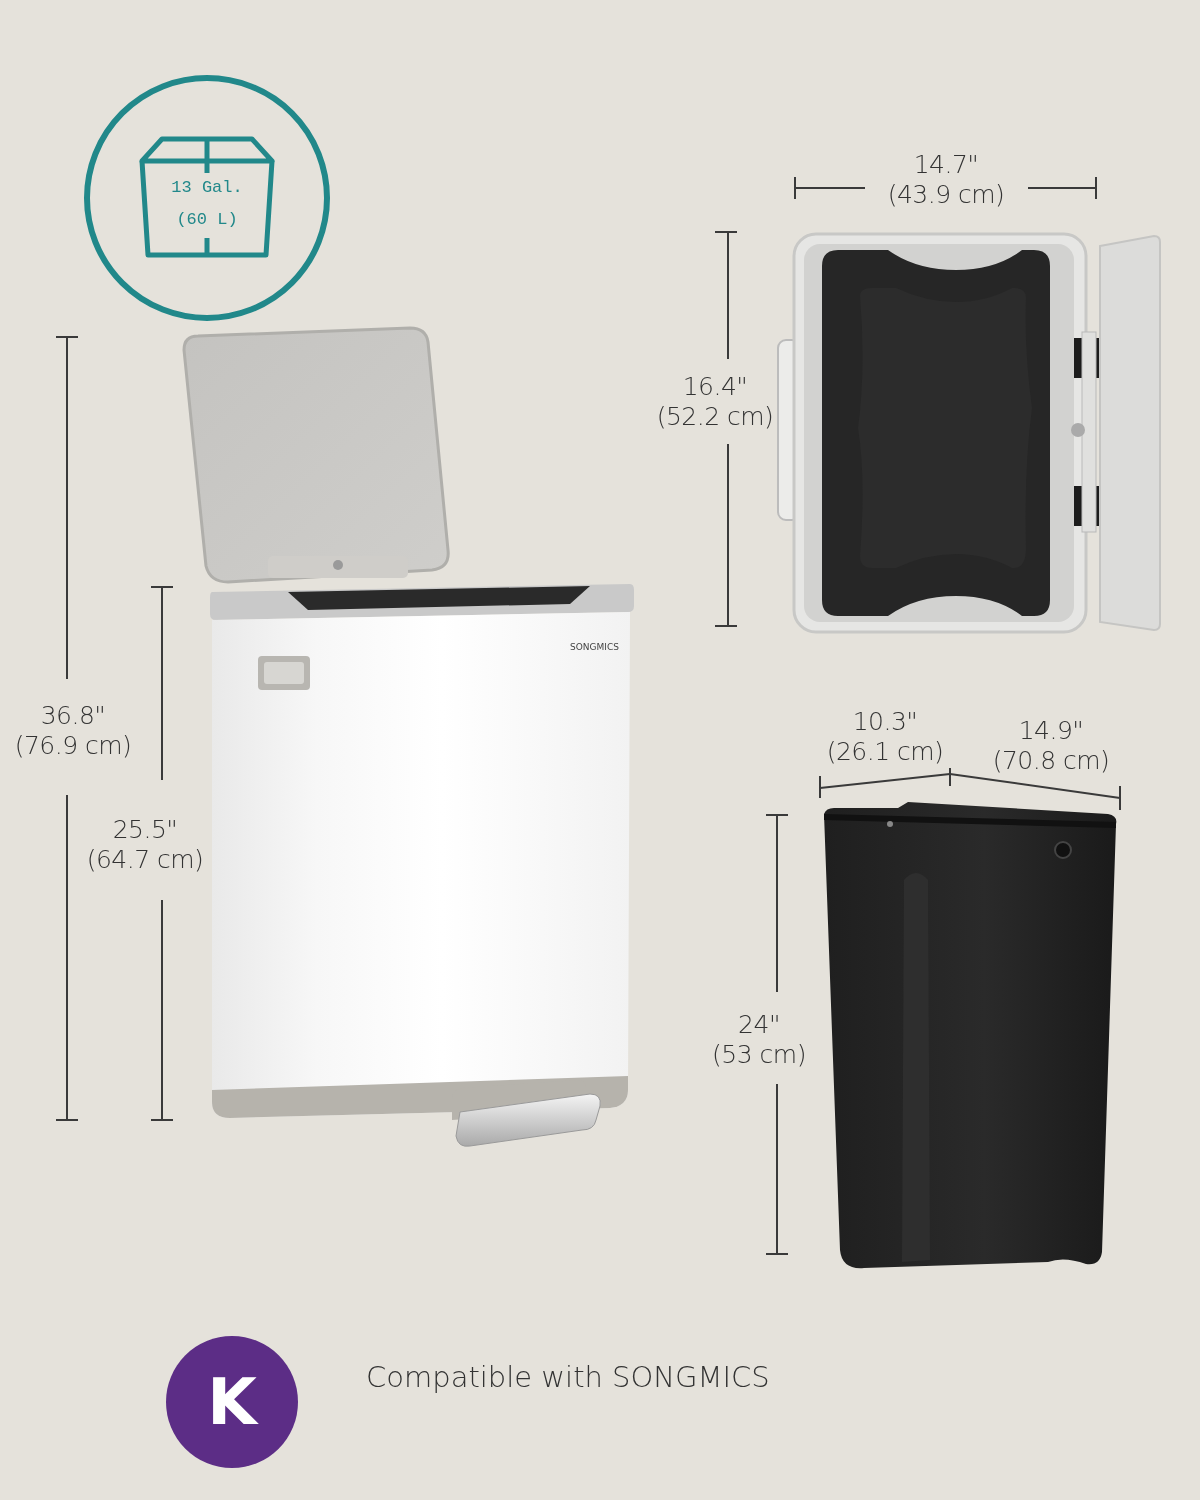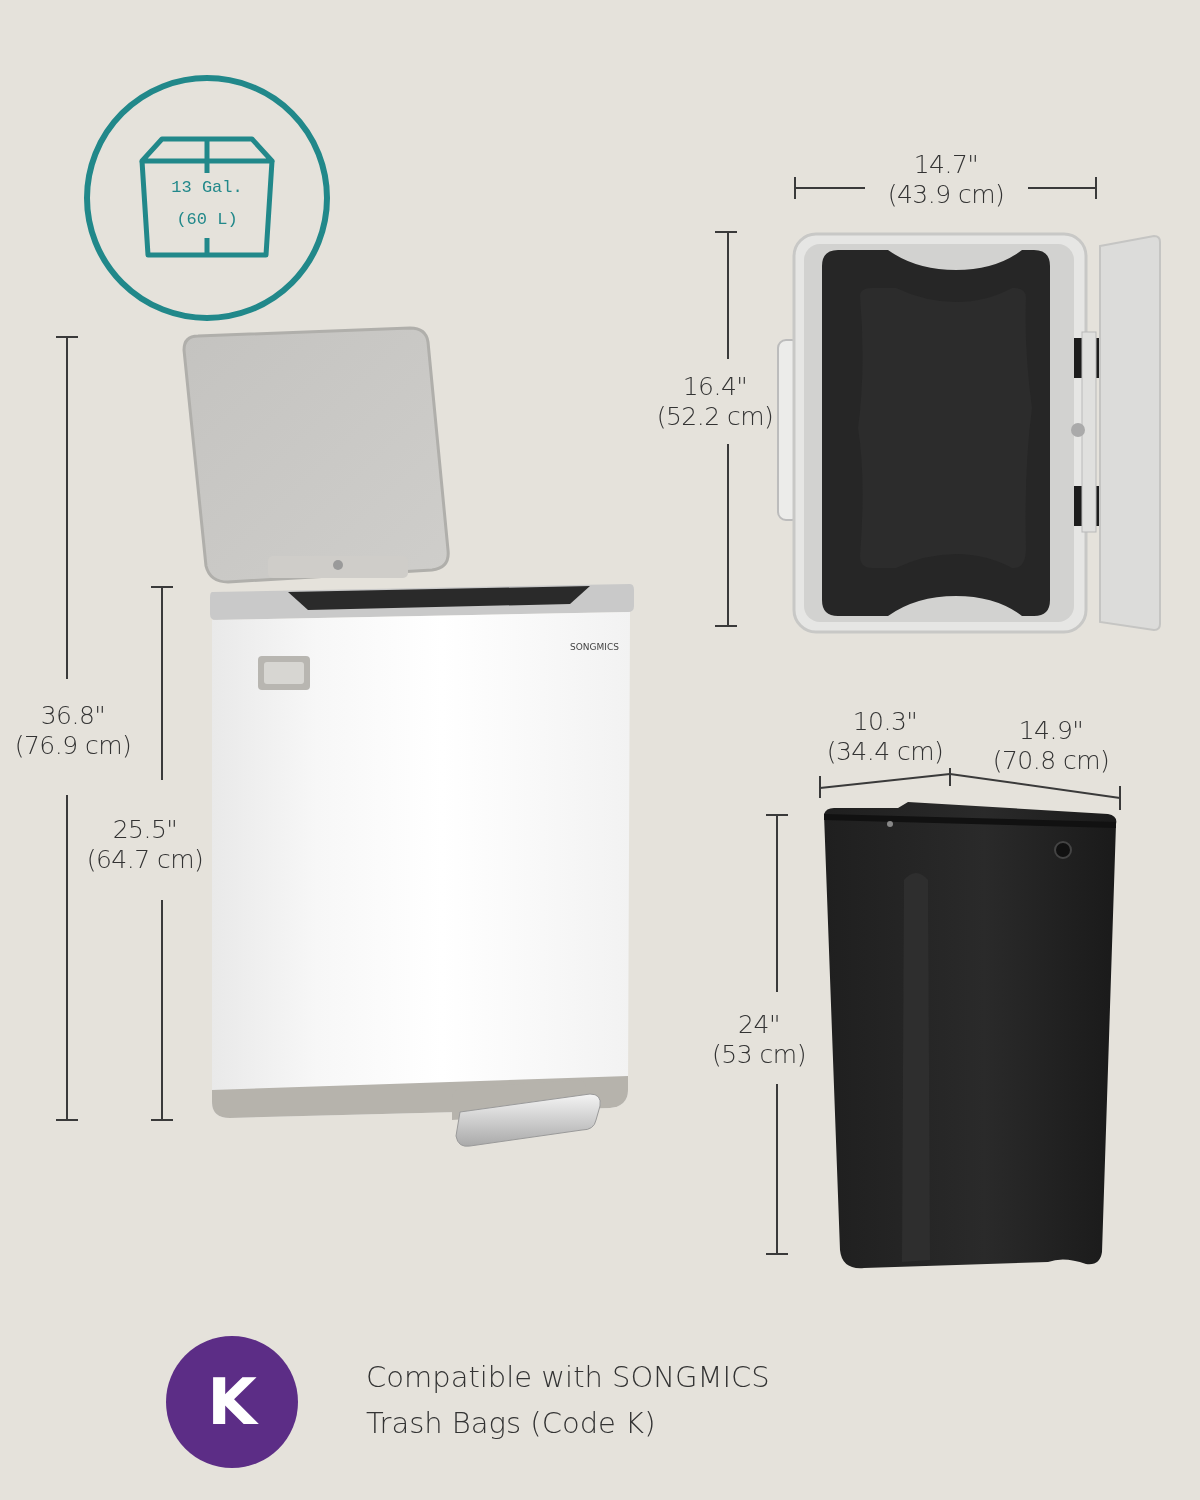--- a/index.html
+++ b/index.html
@@ -120,21 +120,21 @@
   <rect x="298" y="110" width="26" height="40" fill="#1c1c1c"></rect>
   <rect x="298" y="258" width="26" height="40" fill="#1c1c1c"></rect>
   <rect x="306" y="104" width="14" height="200" fill="#e0e0de" stroke="#b9b9b9"></rect>
   <circle cx="302" cy="202" r="7" fill="#aaa"></circle>
 
   <path d="M324 18 L378 8 Q384 8 384 14 L384 396 Q384 402 378 402 L324 394 Z" fill="#dcdcda" stroke="#c5c5c3" stroke-width="2"></path>
 </svg>
 
 <div class="dim" style="left:812px;top:707px;width:146px;">
   <div>10.3"</div>
-  <div>(34.4 cm)</div>
+  <div>(26.1 cm)</div>
 </div>
 <div class="dim" style="left:978px;top:716px;width:146px;">
   <div>14.9"</div>
   <div>(70.8 cm)</div>
 </div>
 <svg class="abs" style="left:815px;top:768px;" width="312" height="44" viewBox="0 0 312 44">
   <g stroke="#3a3a3a" stroke-width="2" fill="none">
     <line x1="5" y1="8" x2="5" y2="30"></line>
     <line x1="5" y1="20" x2="135" y2="6"></line>
     <line x1="135" y1="0" x2="135" y2="18"></line>
@@ -163,14 +163,13 @@
   <path d="M6 14 Q8 8 16 8 L80 8 L90 2 L290 14 Q300 16 298 24 L284 452 Q282 466 268 464 Q246 456 230 462 L46 468 Q24 470 22 450 Z" fill="url(#bkG)"></path>
   <path d="M6 14 L298 22 L298 28 L6 20 Z" fill="#111"></path>
   <path d="M86 80 Q98 66 110 80 L112 460 L84 462 Z" fill="#2e2e2e"></path>
   <circle cx="245" cy="50" r="8" fill="#111" stroke="#444" stroke-width="2"></circle>
   <circle cx="72" cy="24" r="3" fill="#888"></circle>
 </svg>
 
 <div class="brand-k">K</div>
 <div class="footer-text">
   <div>Compatible with SONGMICS</div>
-  <div>Trash Bags (Code K)</div>
 </div>
 
 </body></html>

